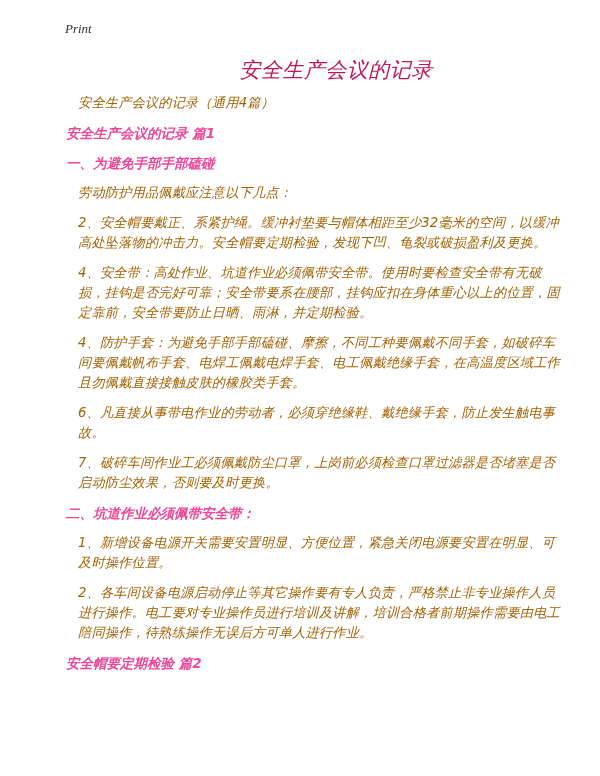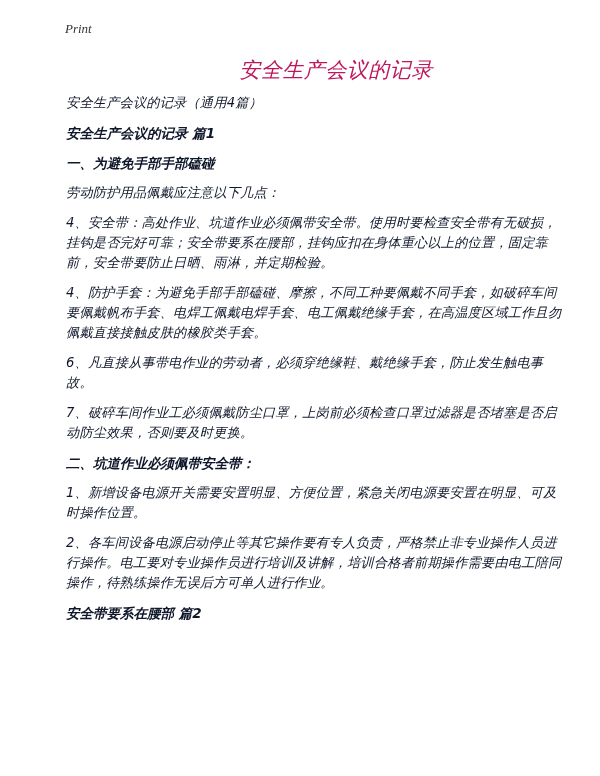--- a/index.html
+++ b/index.html
@@ -13,39 +13,40 @@
     position: absolute; left: 53px; top: 21px;
     font-family: "Liberation Serif", "DejaVu Serif", serif;
     font-size: 13px; color: #333;
   }
   .title {
     position: absolute; left: 0; width: 600px; top: 56px;
     text-align: center; font-size: 21px; color: #be185d; letter-spacing: 0.5px; margin-left: 24px;
   }
   .content { position: absolute; left: 54px; top: 93px; width: 500px; }
   .p {
-    font-size: 13.2px; line-height: 20px; color: #0f172a;
-    margin: 0 0 10px 0; letter-spacing: 0.2px;
+    font-size: 13.2px; line-height: 20px; color: #a16207;
+    margin: 0 0 10px 12px; letter-spacing: 0.2px;
   }
-  .h { font-weight: bold; color: #0f172a; font-size: 13.5px; line-height: 20px; margin: 0 0 10px 0; }
+  .h { font-weight: bold; color: #ec4899; font-size: 13.5px; line-height: 20px; margin: 0 0 10px 0; }
 </style>
 </head>
 <body>
 
 <div class="page">
   <div class="print-label">Print</div>
   <div class="title">安全生产会议的记录</div>
 
   <div class="content">
     <p class="p">安全生产会议的记录（通用4篇）</p>
     <p class="h">安全生产会议的记录 篇1</p>
     <p class="h">一、为避免手部手部磕碰</p>
     <p class="p">劳动防护用品佩戴应注意以下几点：</p>
+    <p class="p">2、安全帽要戴正、系紧护绳。缓冲衬垫要与帽体相距至少32毫米的空间，以缓冲高处坠落物的冲击力。安全帽要定期检验，发现下凹、龟裂或破损盈利及更换。</p>
     <p class="p">4、安全带：高处作业、坑道作业必须佩带安全带。使用时要检查安全带有无破损，挂钩是否完好可靠；安全带要系在腰部，挂钩应扣在身体重心以上的位置，固定靠前，安全带要防止日晒、雨淋，并定期检验。</p>
     <p class="p">4、防护手套：为避免手部手部磕碰、摩擦，不同工种要佩戴不同手套，如破碎车间要佩戴帆布手套、电焊工佩戴电焊手套、电工佩戴绝缘手套，在高温度区域工作且勿佩戴直接接触皮肤的橡胶类手套。</p>
     <p class="p">6、凡直接从事带电作业的劳动者，必须穿绝缘鞋、戴绝缘手套，防止发生触电事故。</p>
     <p class="p">7、破碎车间作业工必须佩戴防尘口罩，上岗前必须检查口罩过滤器是否堵塞是否启动防尘效果，否则要及时更换。</p>
     <p class="h">二、坑道作业必须佩带安全带：</p>
     <p class="p">1、新增设备电源开关需要安置明显、方便位置，紧急关闭电源要安置在明显、可及时操作位置。</p>
     <p class="p">2、各车间设备电源启动停止等其它操作要有专人负责，严格禁止非专业操作人员进行操作。电工要对专业操作员进行培训及讲解，培训合格者前期操作需要由电工陪同操作，待熟练操作无误后方可单人进行作业。</p>
-    <p class="h">安全带要系在腰部 篇2</p>
+    <p class="h">安全帽要定期检验 篇2</p>
   </div>
 </div>
 
 </body></html>

